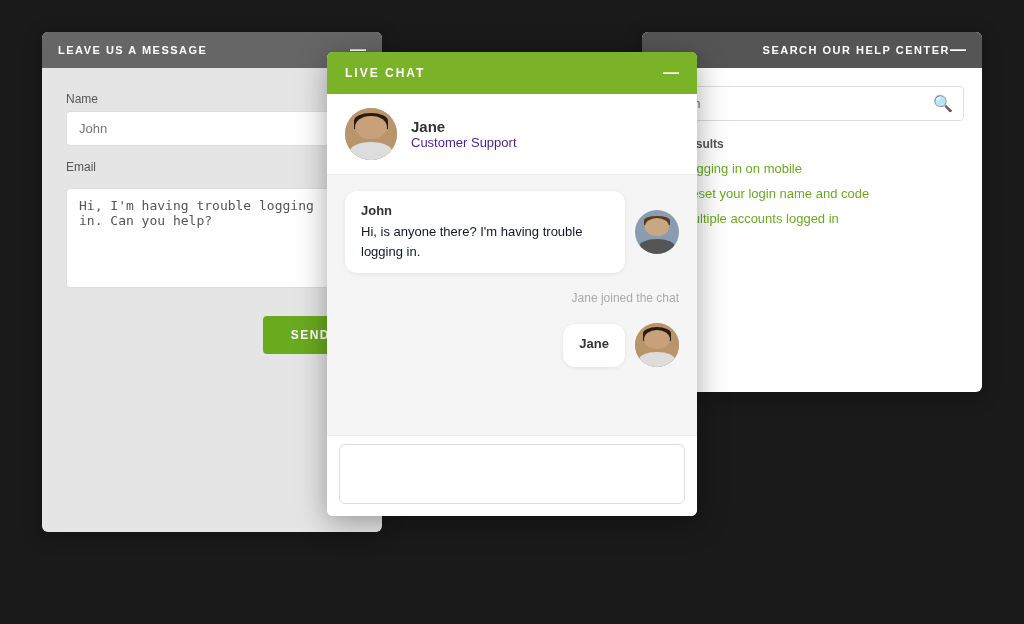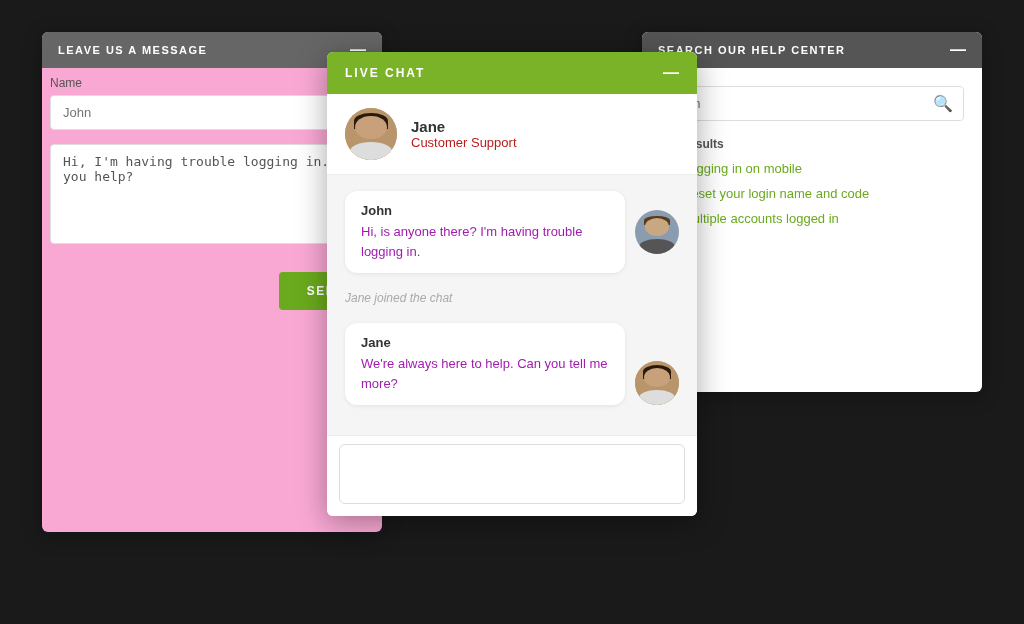--- a/index.html
+++ b/index.html
@@ -20,21 +20,21 @@
       height: 560px;
     }
 
     
     .leave-message-panel {
       position: absolute;
       left: 0;
       top: 0;
       width: 340px;
       height: 500px;
-      background: #f9a8d4;
+      background: #e5e5e5;
       border-radius: 6px;
       box-shadow: 0 4px 20px rgba(0,0,0,0.3);
       overflow: hidden;
     }
 
     .panel-header {
       background: #666;
       color: #fff;
       display: flex;
       align-items: center;
@@ -53,21 +53,21 @@
       color: #fff;
       font-size: 16px;
       cursor: pointer;
       line-height: 1;
       background: none;
       border: none;
       font-weight: bold;
     }
 
     .panel-body {
-      padding: 8px;
+      padding: 24px;
     }
 
     .form-group {
       margin-bottom: 14px;
     }
 
     .form-label {
       font-size: 12px;
       color: #555;
       margin-bottom: 5px;
@@ -122,21 +122,21 @@
       border-radius: 6px;
       box-shadow: 0 4px 20px rgba(0,0,0,0.3);
       overflow: hidden;
     }
 
     .search-header {
       background: #555;
       color: #fff;
       display: flex;
       align-items: center;
-      justify-content: space-between;
+      justify-content: flex-end;
       padding: 10px 16px;
     }
 
     .search-body {
       padding: 18px;
     }
 
     .search-input-wrap {
       position: relative;
       border: 1px solid #ddd;
@@ -252,21 +252,21 @@
     }
 
     .agent-name {
       font-size: 15px;
       font-weight: 700;
       color: #333;
     }
 
     .agent-role {
       font-size: 13px;
-      color: #b91c1c;
+      color: #4c1d95;
     }
 
     .chat-messages {
       padding: 16px 18px;
       background: #f5f5f5;
       min-height: 260px;
       display: flex;
       flex-direction: column;
       gap: 14px;
     }
@@ -289,29 +289,28 @@
 
     .message-sender-name {
       font-size: 13px;
       font-weight: 700;
       color: #333;
       margin-bottom: 4px;
     }
 
     .message-text {
       font-size: 13px;
-      color: #a21caf;
+      color: #0f172a;
       line-height: 1.5;
     }
 
     .join-notice {
-      text-align: left;
+      text-align: right;
       font-size: 12px;
       color: #aaa;
-      font-style: italic;
       padding: 4px 0;
     }
 
     .jane-reply-row {
       display: flex;
       align-items: flex-end;
       justify-content: flex-end;
       gap: 10px;
     }
 
@@ -428,20 +427,21 @@
     <div class="panel-header">
       <span class="panel-header-title">LEAVE US A MESSAGE</span>
       <button class="panel-header-minimize">—</button>
     </div>
     <div class="panel-body">
       <div class="form-group">
         <label class="form-label">Name</label>
         <input class="form-input" type="text" placeholder="John" style="">
       </div>
       <div class="form-group">
+        <label class="form-label">Email</label>
       </div>
       <div class="form-group">
         <textarea class="form-textarea" style="">Hi, I'm having trouble logging in. Can you help?</textarea>
       </div>
       <button class="send-btn">SEND</button>
     </div>
   </div>
 
   <div class="search-panel">
     <div class="search-header panel-header">
@@ -504,21 +504,20 @@
             <div class="body"></div>
           </div>
         </div>
       </div>
 
       <div class="join-notice">Jane joined the chat</div>
 
       <div class="jane-reply-row">
         <div class="message-bubble jane-reply">
           <div class="message-sender-name">Jane</div>
-          <div class="message-text">We're always here to help. Can you tell me more?</div>
         </div>
         <div class="jane-reply-avatar">
           <div class="avatar-female" style="width:100%;height:100%;position:relative;">
             <div class="hair"></div>
             <div class="head"></div>
             <div class="body"></div>
           </div>
         </div>
       </div>
     </div>

